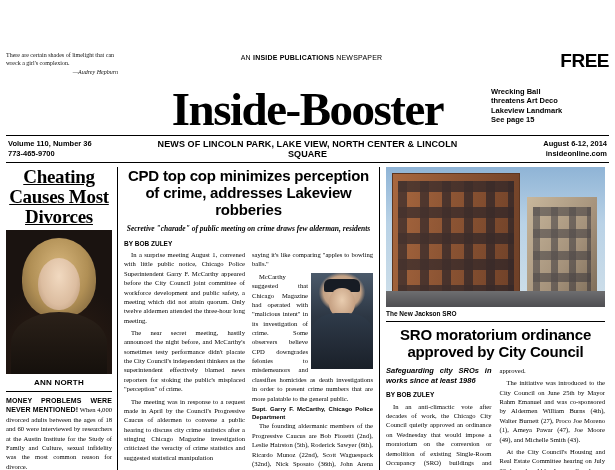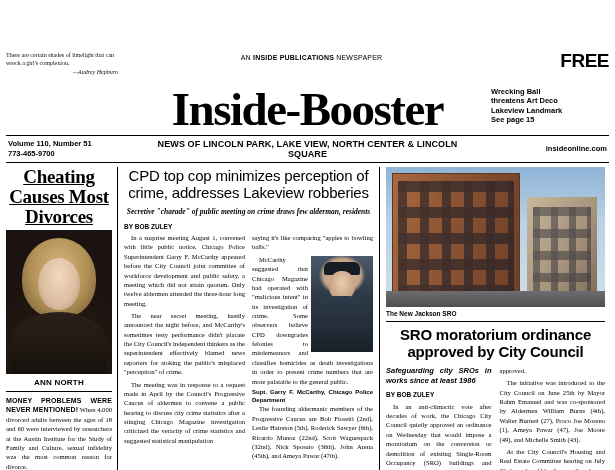--- a/index.html
+++ b/index.html
@@ -217,21 +217,21 @@
   
   .col-mid {
     width: 262px;
     padding: 0 6px;
     box-sizing: border-box;
     border-right: 1px solid #000;
   }
   .mid-headline {
     text-align: center;
     font-family: "Liberation Sans", sans-serif;
-    font-weight: normal;
+    font-weight: bold;
     font-size: 15px;
     line-height: 17px;
     letter-spacing: -0.2px;
   }
   .mid-deck {
     text-align: center;
     font-family: "Liberation Serif", serif;
     font-style: italic;
     font-weight: bold;
     font-size: 7.5px;
@@ -406,25 +406,26 @@
     <div class="masthead-right">
       <div>Wrecking Ball</div>
       <div>threatens Art Deco</div>
       <div>Lakeview Landmark</div>
       <div class="see-page">See page 15</div>
     </div>
   </div>
 
   <div class="info-bar">
     <div class="info-left">
-      <div>Volume 110, Number 51</div>
+      <div>Volume 110, Number 36</div>
       <div>773-465-9700</div>
     </div>
     <div class="info-center">NEWS OF LINCOLN PARK, LAKE VIEW, NORTH CENTER &amp; LINCOLN SQUARE</div>
     <div class="info-right">
+      <div>August 6-12, 2014</div>
       <div>insideonline.com</div>
     </div>
   </div>
 
   <div class="body-grid">
 
     <div class="col-left">
       <div class="left-headline">Cheating Causes Most Divorces</div>
       <div class="ganber-photo">
         <div class="hair"></div>

